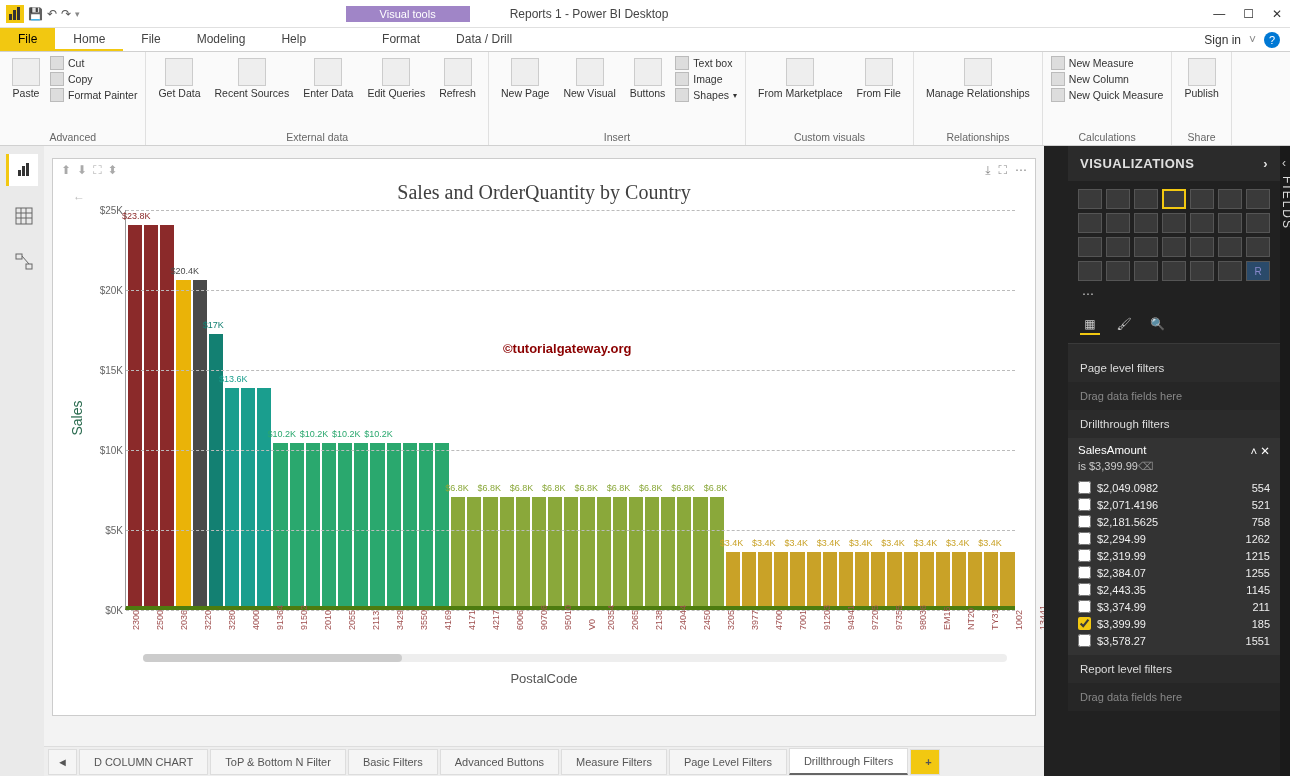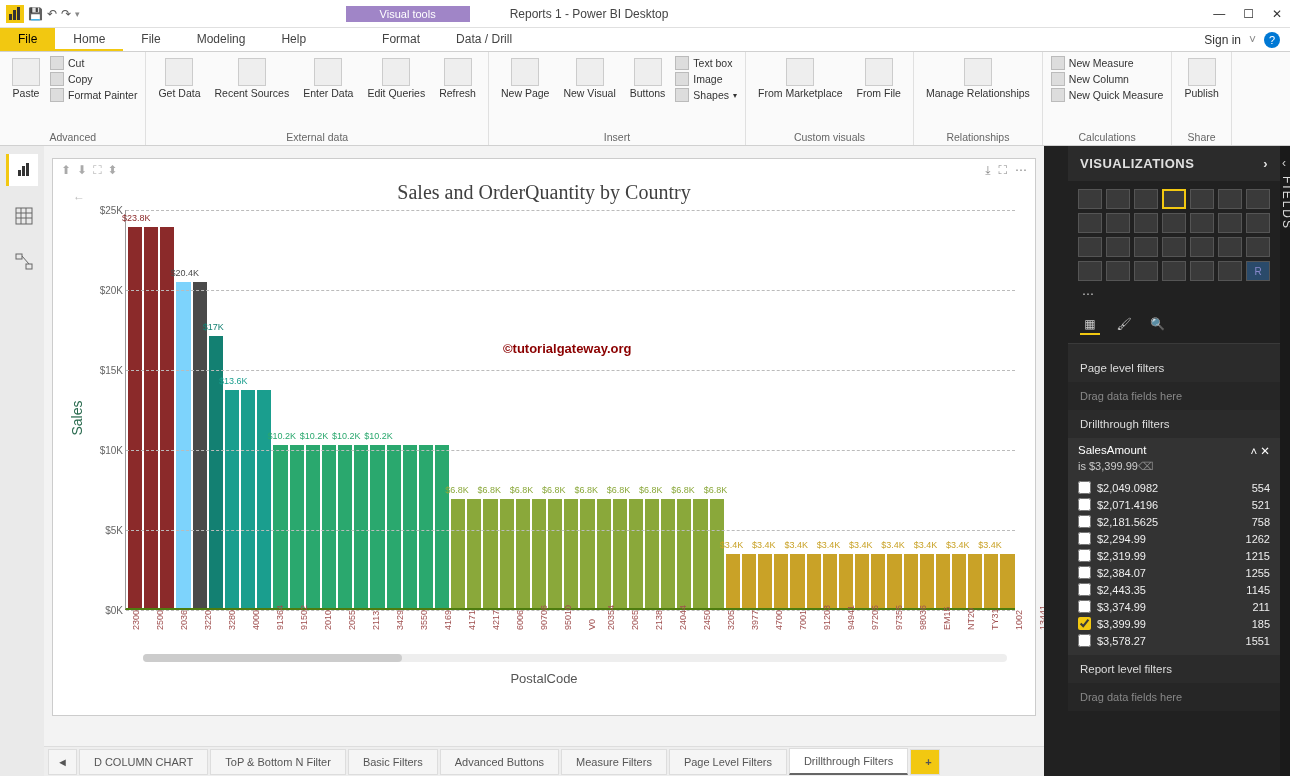--- a/index.html
+++ b/index.html
@@ -35,21 +35,21 @@
 .canvas-wrap { flex: 1; padding: 12px 8px 0 8px; overflow: hidden; }
 .canvas { background: #fff; border: 1px solid #ccc; height: 558px; position: relative; padding: 22px 10px 10px 10px; }
 .canvas .topicons { position: absolute; top: 4px; left: 8px; display: flex; gap: 6px; color: #aaa; }
 .canvas .topicons-r { position: absolute; top: 4px; right: 8px; display: flex; gap: 8px; color: #888; }
 .chart-title { text-align: center; font-size: 20px; color: #404040; font-family: Georgia, serif;}
 .watermark { position: absolute; top: 182px; left: 450px; color: #8b0000; font-weight: bold; font-size: 13px; }
 .chart-body { position: relative; height: 440px; margin-top: 6px; }
 .ylabel { position: absolute; left: -4px; top: 200px; transform: rotate(-90deg); color: #2a6b4f; font-size: 14px; }
 .yticks { position: absolute; left: 20px; top: 0; height: 400px; width: 40px; }
 .ytick { position: absolute; right: 0; font-size: 10px; color: #666; transform: translateY(-50%); }
-.plot { position: absolute; left: 62px; top: 0; right: 10px; height: 400px; border-left: 1px solid #999; border-bottom: 2px solid #4d7c0f; text-align: right; }
+.plot { position: absolute; left: 62px; top: 0; right: 10px; height: 400px; border-left: 1px solid #999; border-bottom: 4px solid #4d7c0f; text-align: right; }
 .gridline { position: absolute; left: 0; right: 0; border-top: 1px dashed #bbb; }
 .bars { position: absolute; left: 2px; right: 0; bottom: 0; top: 0; display: flex; align-items: flex-end; gap: 2px; }
 .bar { width: 16px; position: relative; }
 .bar .dl { position: absolute; top: -14px; left: -6px; font-size: 9px; color: #3a6; white-space: nowrap; }
 .xticks { position: absolute; left: 62px; right: 10px; top: 402px; display: flex; gap: 2px; }
 .xt { width: 16px; font-size: 9px; color: #a05050; transform: rotate(-90deg) translateX(-18px); transform-origin: top left; white-space: nowrap; margin-left:6px;}
 .xlabel { position: absolute; bottom: -36px; left: 0; right: 0; text-align: center; color: #555; font-size: 13px; }
 .hscroll { height: 8px; background: #eee; margin: 4px 18px 0 80px; border-radius: 4px; position: relative;}
 .hscroll::after { content:""; position:absolute; left:0; width:30%; top:0; bottom:0; background:#ccc; border-radius:4px;}
 .bottom-tabs { height: 30px; background: #eee; display: flex; align-items: center; padding: 0 4px; gap: 2px; border-top: 1px solid #ddd; margin-top: 4px;}
@@ -318,21 +318,21 @@
               <div class="ytick" style="top: 80px;">$20K</div>
               <div class="ytick" style="top: 0px;">$25K</div>
             </div>
           <div class="plot" id="plot">
             <div class="bars" id="bars">
                 <div class="bar" style="height: 380.8px; background: rgb(139, 42, 42);">
                   <div class="dl" style="color: rgb(139, 42, 42);">$23.8K</div>
                 </div>
                 <div class="bar" style="height: 380.8px; background: rgb(139, 42, 42);"></div>
                 <div class="bar" style="height: 380.8px; background: rgb(139, 42, 42);"></div>
-                <div class="bar" style="height: 326.4px; background: #7dd3fc;">
+                <div class="bar" style="height: 326.4px; background: #eab308;">
                   <div class="dl" style="color: rgb(74, 74, 74);">$20.4K</div>
                 </div>
                 <div class="bar" style="height: 326.4px; background: rgb(74, 74, 74);"></div>
                 <div class="bar" style="height: 272px; background: rgb(19, 128, 114);">
                   <div class="dl" style="color: rgb(19, 128, 114);">$17K</div>
                 </div>
                 <div class="bar" style="height: 217.6px; background: rgb(26, 158, 142);">
                   <div class="dl" style="color: rgb(26, 158, 142);">$13.6K</div>
                 </div>
                 <div class="bar" style="height: 217.6px; background: rgb(26, 158, 142);"></div>

